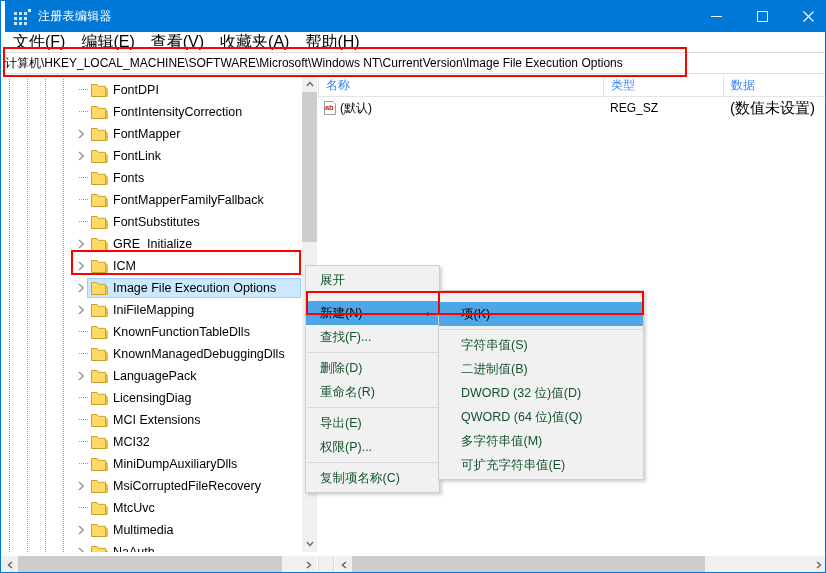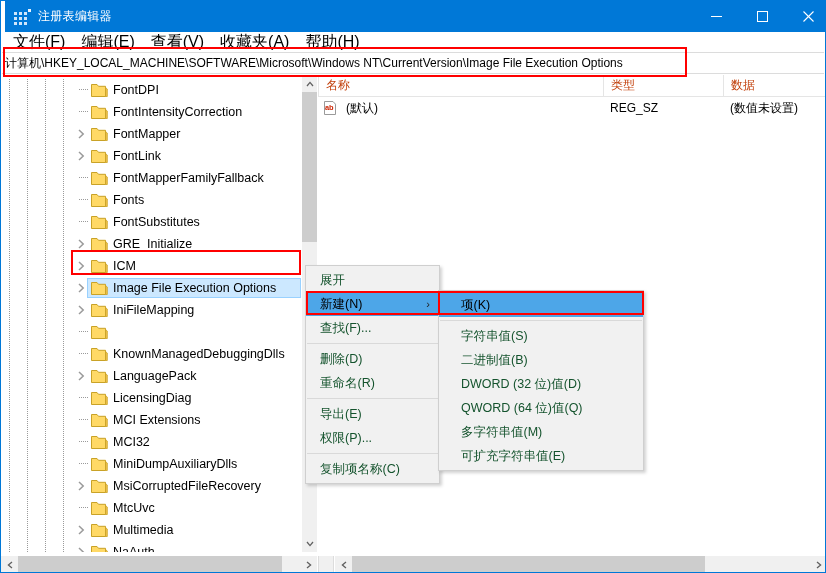--- a/index.html
+++ b/index.html
@@ -240,21 +240,21 @@
     position: relative;
     height: 21px;
     background: #ffffff;
     border-bottom: 1px solid #e5e5e5;
   }
   .col-header .col {
     position: absolute;
     top: 0;
     height: 21px;
     font-size: 12px;
-    color: #c2410c;
+    color: #3b82f6;
     line-height: 21px;
     padding-left: 7px;
     box-sizing: border-box;
     border-left: 1px solid #e5e5e5;
     white-space: nowrap;
   }
   .value-rows { position: relative; }
   .value-row {
     position: relative;
     height: 22px;
@@ -265,36 +265,36 @@
     left: 5px; top: 0;
     height: 22px;
     display: flex;
     align-items: center;
     font-size: 12px;
     color: #000000;
   }
   .ab-icon {
     position: relative;
     width: 14px; height: 14px;
-    margin-right: 9px;
+    margin-right: 3px;
     flex: 0 0 auto;
   }
   .ab-icon svg { display:block; }
   .value-row .vtype {
     position: absolute;
     top: 0; height: 22px;
     font-size: 12px;
     color: #000000;
     line-height: 22px;
     white-space: nowrap;
   }
   .value-row .vdata {
     position: absolute;
     top: 0; height: 22px;
-    font-size: 12px;
+    font-size: 15px;
     color: #000000;
     line-height: 22px;
     white-space: nowrap;
   }
 
   
   .h-scroll {
     position: absolute;
     height: 17px;
     background: #f0f0f0;
@@ -349,20 +349,21 @@
     line-height: 24px;
     font-size: 12.5px;
     color: #14532d;
     padding-left: 14px;
     white-space: nowrap;
   }
   .ctx-menu.sub .ctx-item { padding-left: 22px; }
   .ctx-item.highlight {
     background: #4da6e8;
     color: #000000;
+    margin-top: 9px;
   }
   .ctx-item .arrow {
     position: absolute;
     right: 9px; top: 0;
     height: 24px;
     line-height: 24px;
     font-size: 11px;
     color: #222;
   }
   .ctx-sep {
@@ -497,31 +498,31 @@
               <span class="label">FontLink</span>
             </div>
             <div class="tree-row">
               <span class="stub"></span>
               <span class="folder">
                 <svg width="17" height="15" viewBox="0 0 17 15">
                   <path d="M0.5 1.5 L6 1.5 L7.5 3.3 L14.5 3.3 L14.5 13.5 L0.5 13.5 Z" fill="#ffd966" stroke="#c9a227" stroke-width="1"></path>
                   <path d="M14.5 4.5 L16.3 6.0 L16.3 13.5 L14.5 13.5 Z" fill="#f0c24a" stroke="#c9a227" stroke-width="0.8"></path>
                 </svg>
               </span>
+              <span class="label">Fonts</span>
+            </div>
+            <div class="tree-row">
+              <span class="stub"></span>
+              <span class="folder">
+                <svg width="17" height="15" viewBox="0 0 17 15">
+                  <path d="M0.5 1.5 L6 1.5 L7.5 3.3 L14.5 3.3 L14.5 13.5 L0.5 13.5 Z" fill="#ffd966" stroke="#c9a227" stroke-width="1"></path>
+                  <path d="M14.5 4.5 L16.3 6.0 L16.3 13.5 L14.5 13.5 Z" fill="#f0c24a" stroke="#c9a227" stroke-width="0.8"></path>
+                </svg>
+              </span>
               <span class="label">FontMapperFamilyFallback</span>
-            </div>
-            <div class="tree-row">
-              <span class="stub"></span>
-              <span class="folder">
-                <svg width="17" height="15" viewBox="0 0 17 15">
-                  <path d="M0.5 1.5 L6 1.5 L7.5 3.3 L14.5 3.3 L14.5 13.5 L0.5 13.5 Z" fill="#ffd966" stroke="#c9a227" stroke-width="1"></path>
-                  <path d="M14.5 4.5 L16.3 6.0 L16.3 13.5 L14.5 13.5 Z" fill="#f0c24a" stroke="#c9a227" stroke-width="0.8"></path>
-                </svg>
-              </span>
-              <span class="label">Fonts</span>
             </div>
             <div class="tree-row">
               <span class="stub"></span>
               <span class="folder">
                 <svg width="17" height="15" viewBox="0 0 17 15">
                   <path d="M0.5 1.5 L6 1.5 L7.5 3.3 L14.5 3.3 L14.5 13.5 L0.5 13.5 Z" fill="#ffd966" stroke="#c9a227" stroke-width="1"></path>
                   <path d="M14.5 4.5 L16.3 6.0 L16.3 13.5 L14.5 13.5 Z" fill="#f0c24a" stroke="#c9a227" stroke-width="0.8"></path>
                 </svg>
               </span>
               <span class="label">FontSubstitutes</span>
@@ -584,20 +585,21 @@
               <span class="label">IniFileMapping</span>
             </div>
             <div class="tree-row">
               <span class="stub"></span>
               <span class="folder">
                 <svg width="17" height="15" viewBox="0 0 17 15">
                   <path d="M0.5 1.5 L6 1.5 L7.5 3.3 L14.5 3.3 L14.5 13.5 L0.5 13.5 Z" fill="#ffd966" stroke="#c9a227" stroke-width="1"></path>
                   <path d="M14.5 4.5 L16.3 6.0 L16.3 13.5 L14.5 13.5 Z" fill="#f0c24a" stroke="#c9a227" stroke-width="0.8"></path>
                 </svg>
               </span>
+              <span class="label">KnownFunctionTableDlls</span>
             </div>
             <div class="tree-row">
               <span class="stub"></span>
               <span class="folder">
                 <svg width="17" height="15" viewBox="0 0 17 15">
                   <path d="M0.5 1.5 L6 1.5 L7.5 3.3 L14.5 3.3 L14.5 13.5 L0.5 13.5 Z" fill="#ffd966" stroke="#c9a227" stroke-width="1"></path>
                   <path d="M14.5 4.5 L16.3 6.0 L16.3 13.5 L14.5 13.5 Z" fill="#f0c24a" stroke="#c9a227" stroke-width="0.8"></path>
                 </svg>
               </span>
               <span class="label">KnownManagedDebuggingDlls</span>

